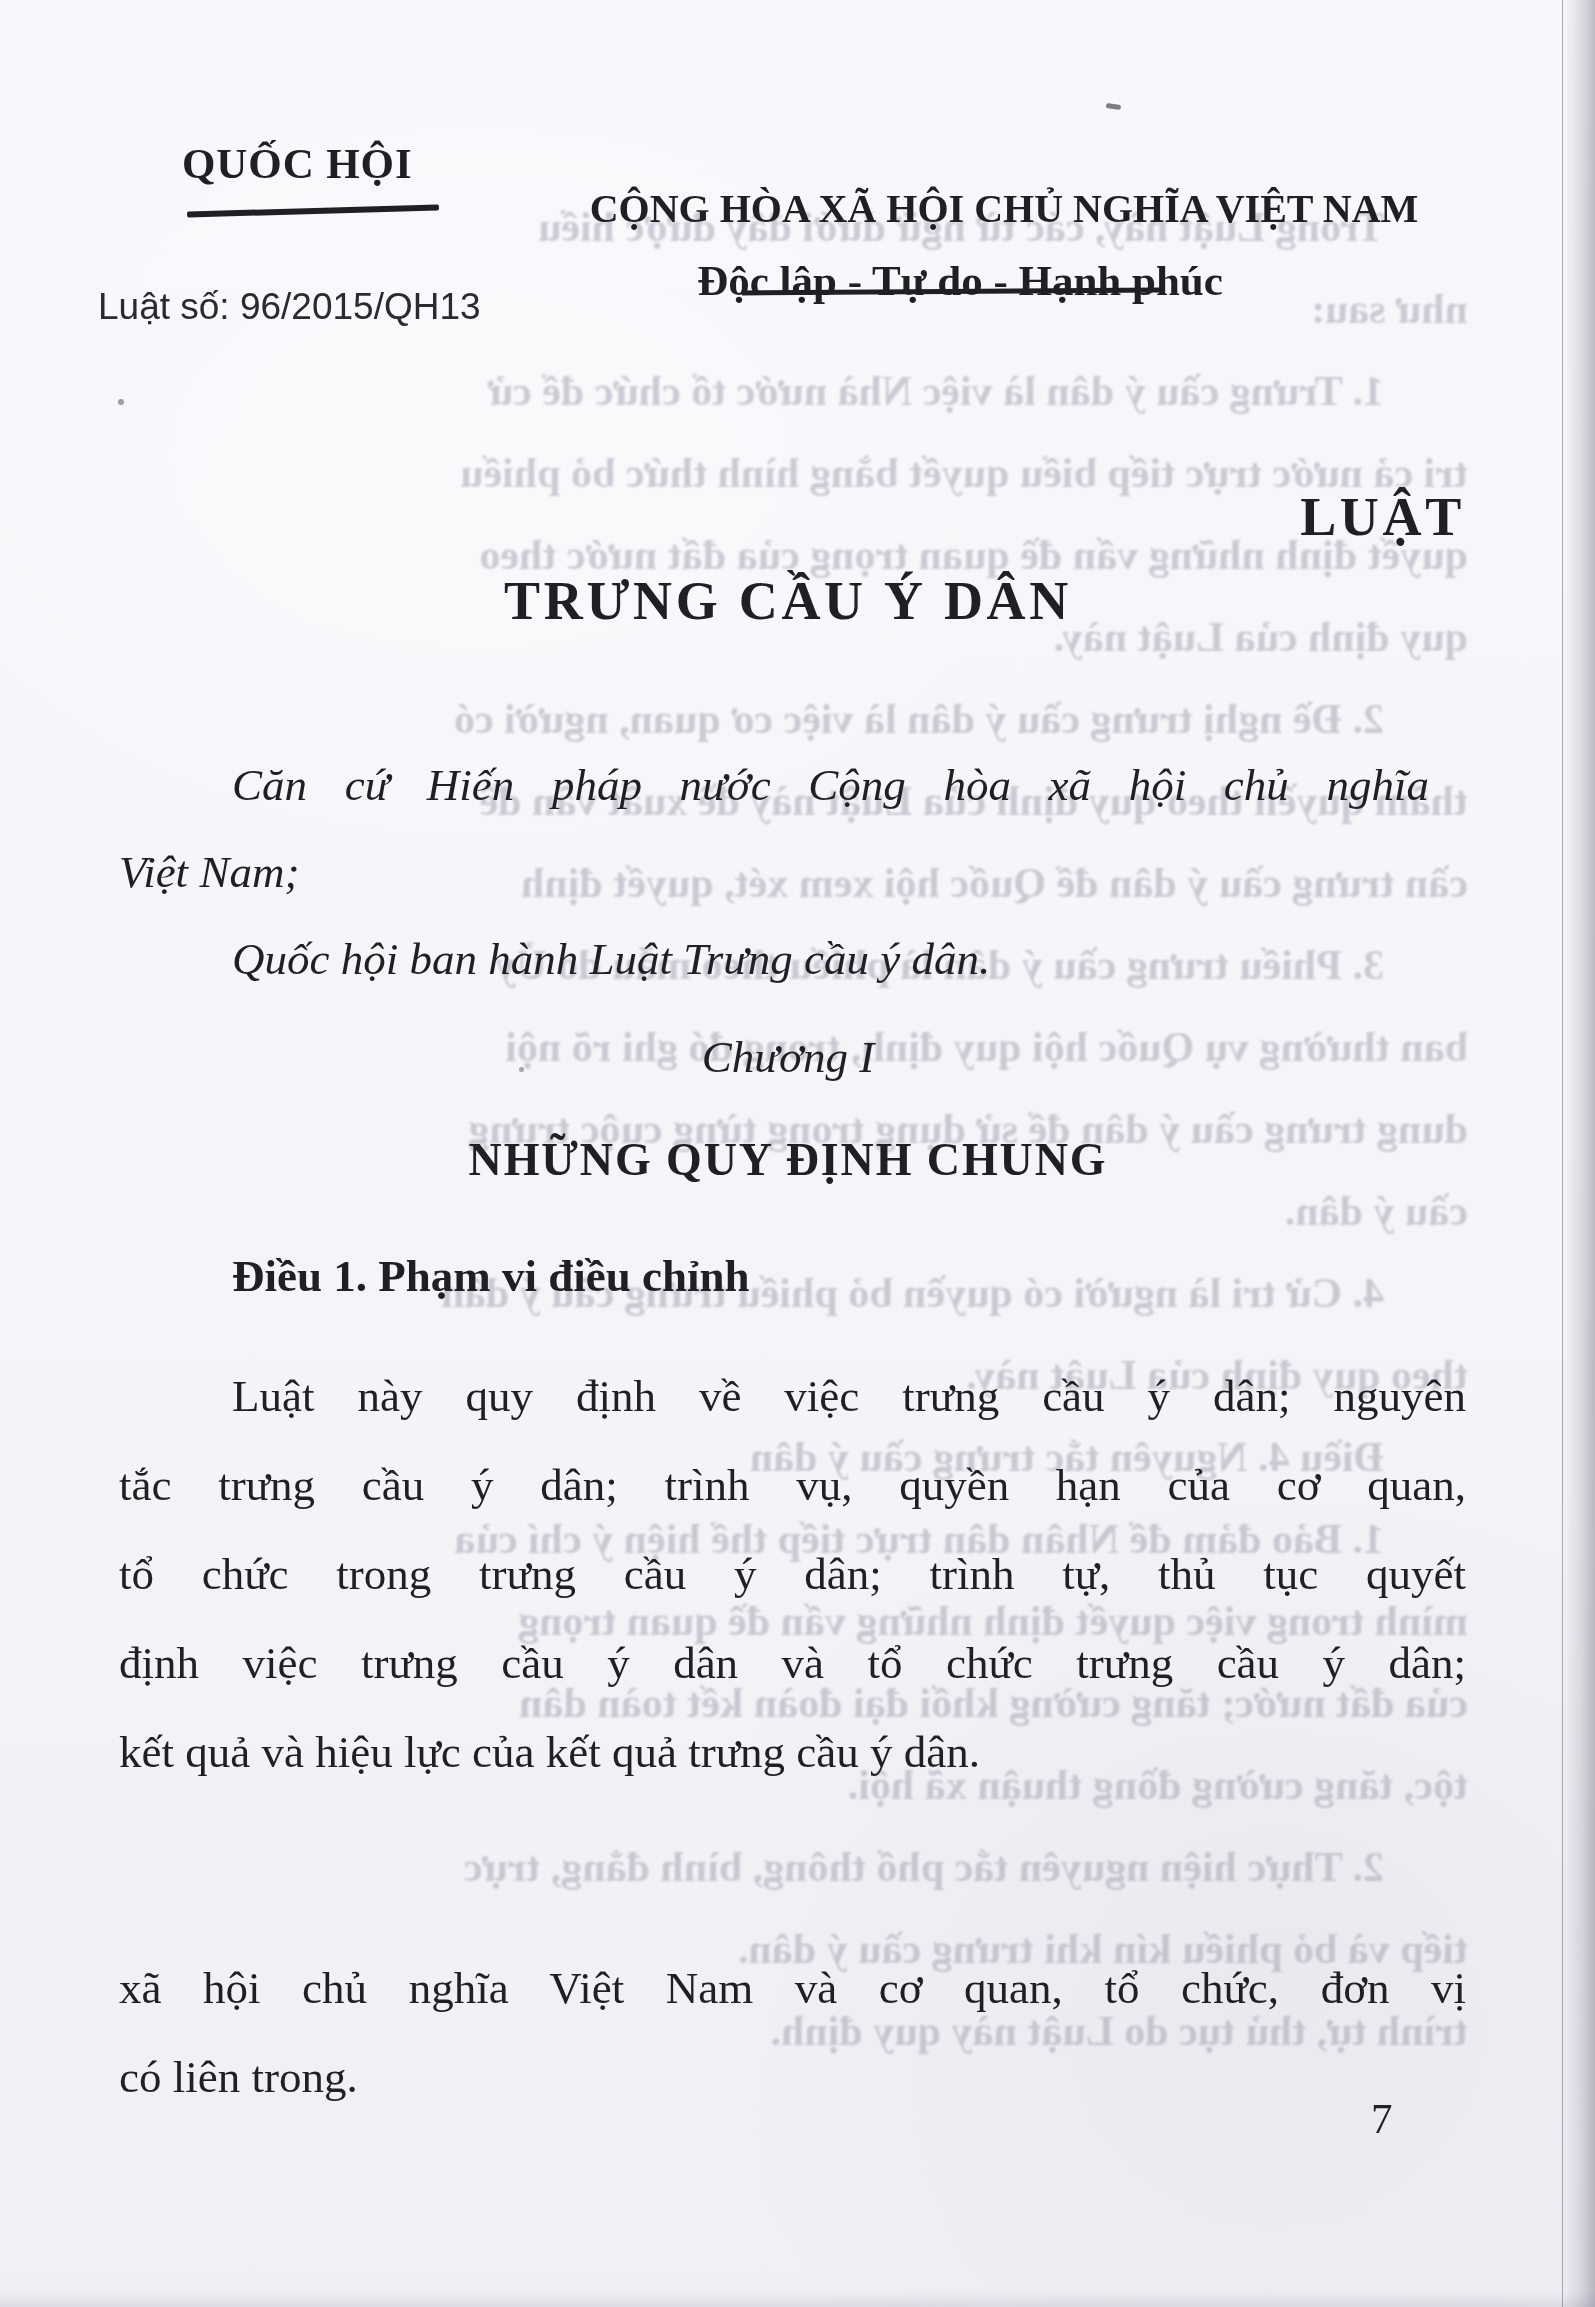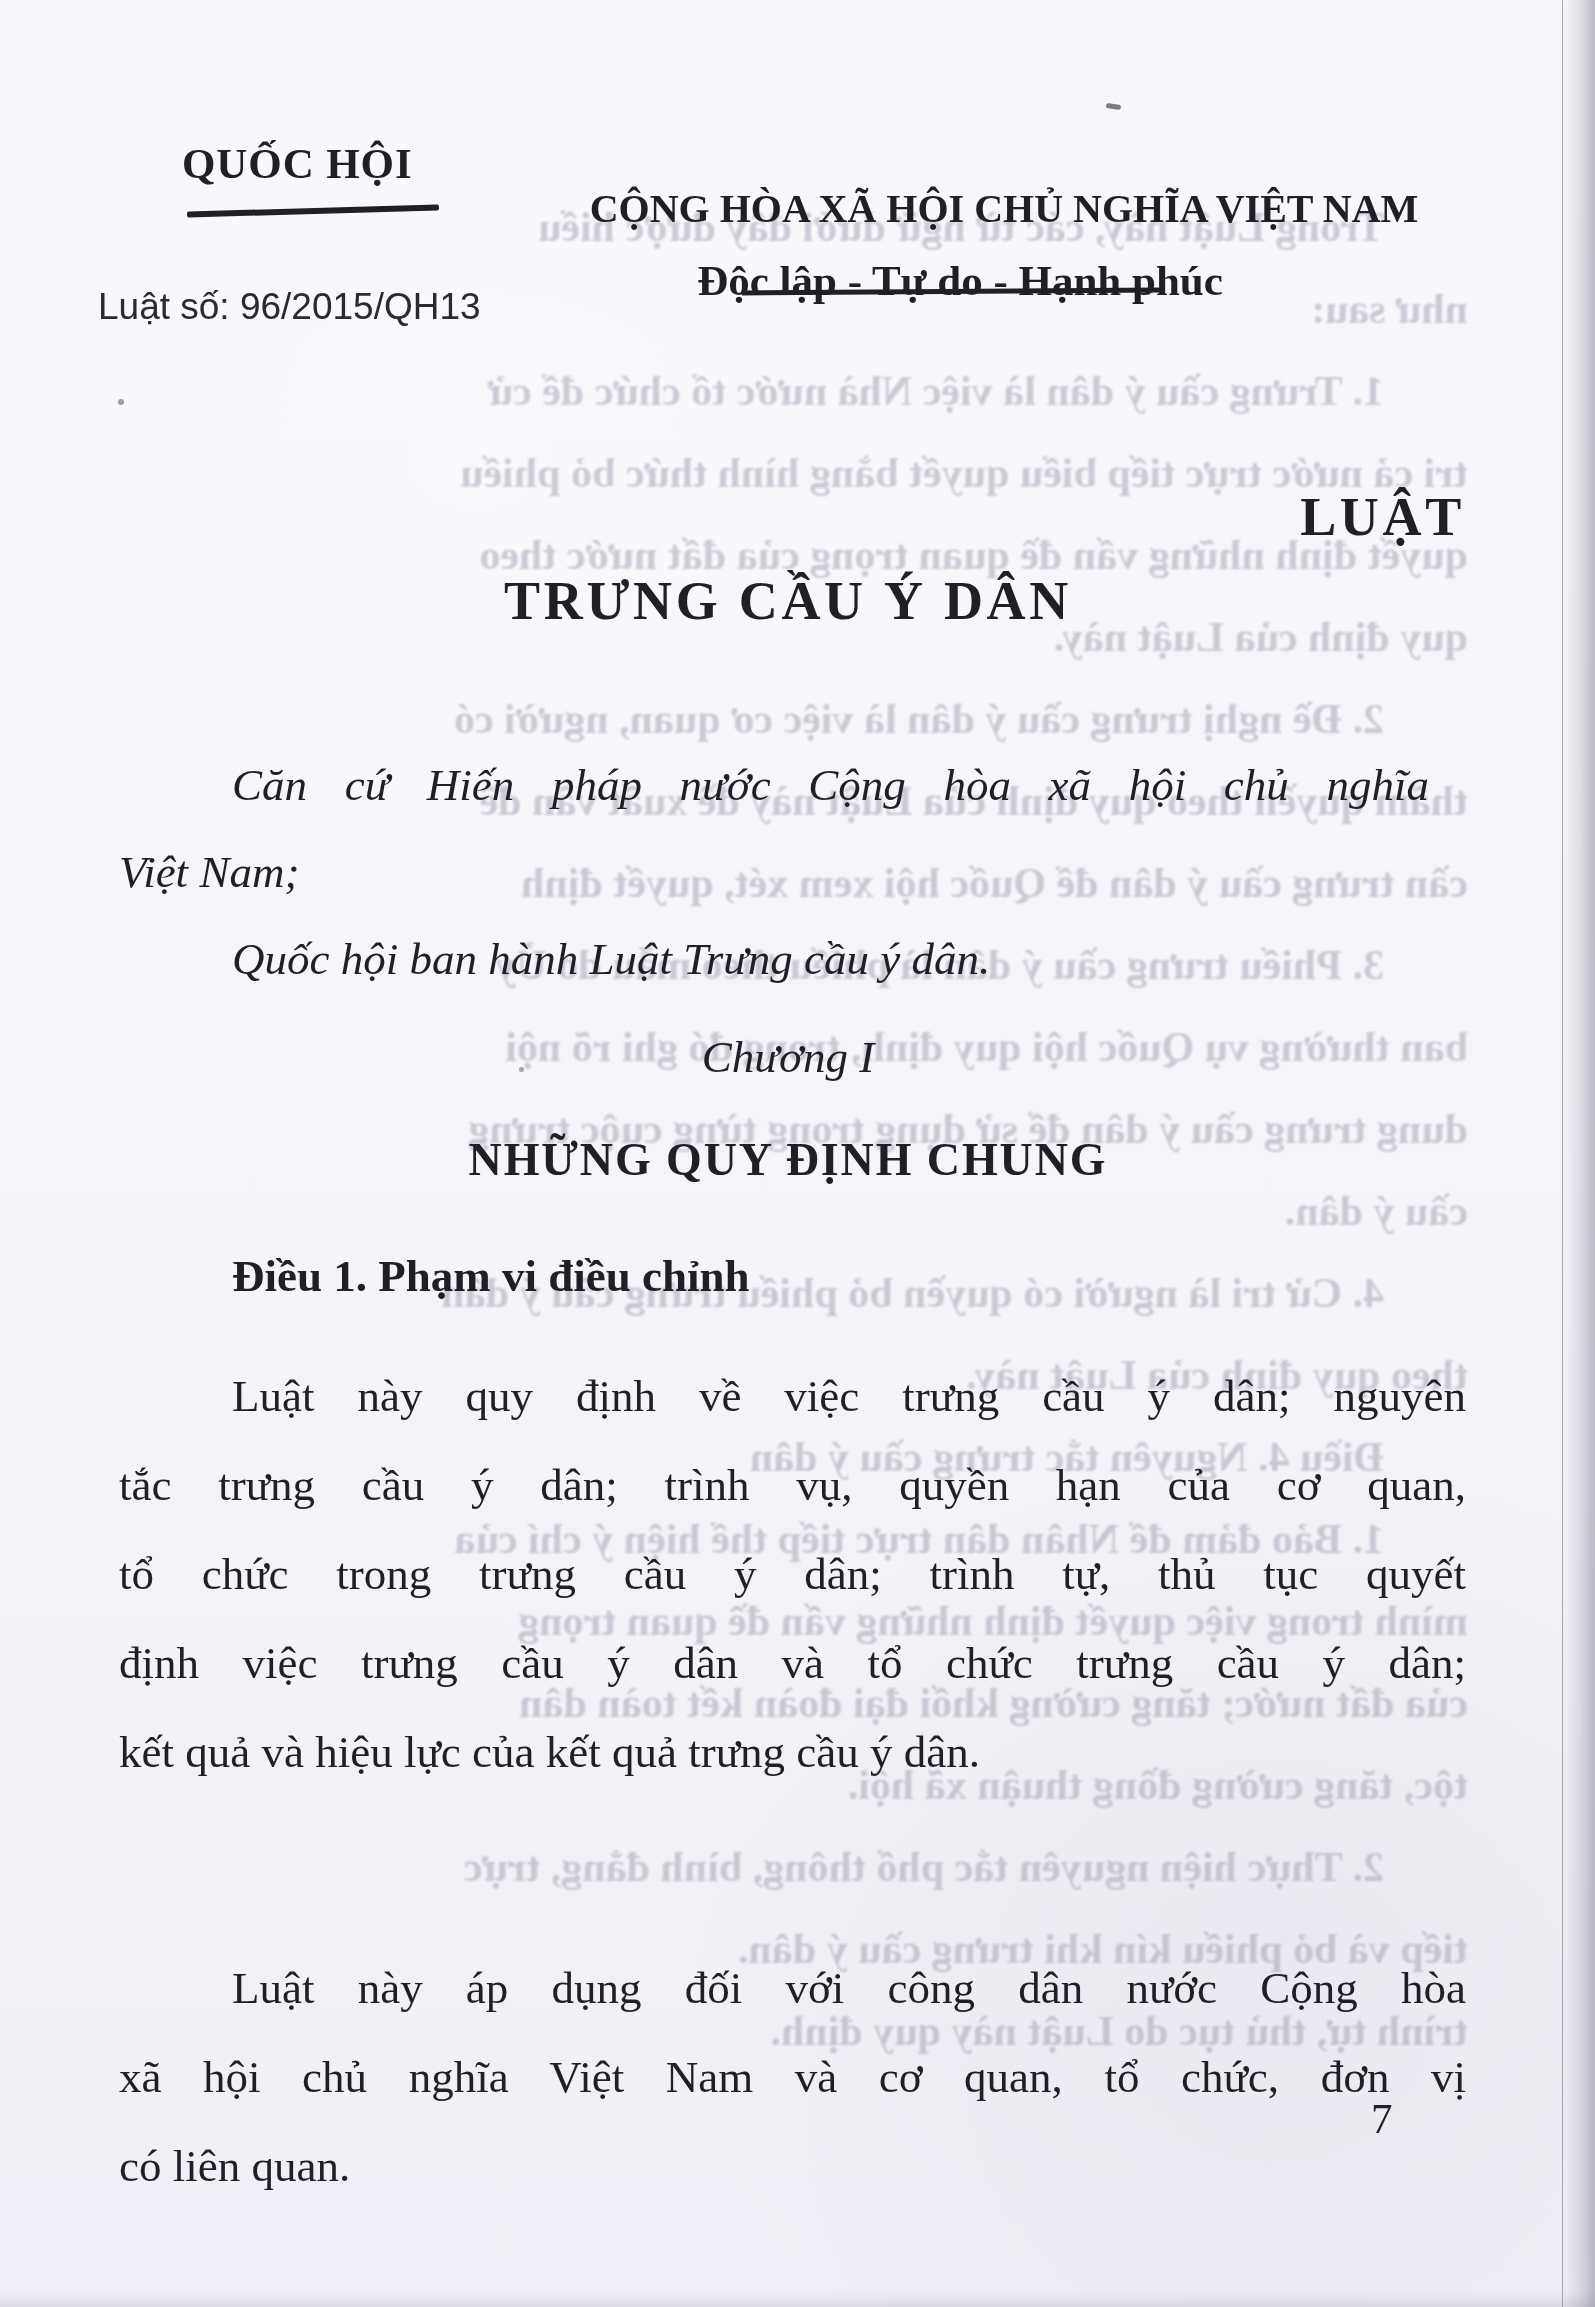--- a/index.html
+++ b/index.html
@@ -145,23 +145,22 @@
     <div class="abs article-heading a1">Điều 1. Phạm vi điều chỉnh</div>
     <div class="abs article-body a1">
         <div class="jline first">Luật này quy định về việc trưng cầu ý dân; nguyên</div>
         <div class="jline">tắc trưng cầu ý dân; trình vụ, quyền hạn của cơ quan,</div>
         <div class="jline">tổ chức trong trưng cầu ý dân; trình tự, thủ tục quyết</div>
         <div class="jline">định việc trưng cầu ý dân và tổ chức trưng cầu ý dân;</div>
         <div class="jline last">kết quả và hiệu lực của kết quả trưng cầu ý dân.</div>
       </div>
 
     <div class="abs article-body a2">
-        <div class="jline first">Luật này áp dụng đối với công dân nước Cộng hòa</div>
         <div class="jline">xã hội chủ nghĩa Việt Nam và cơ quan, tổ chức, đơn vị</div>
-        <div class="jline last">có liên quan.</div>
+        <div class="jline last">có liên trong.</div>
       </div>
 
     <div class="abs page-number">7</div>
 
     <div class="speckle dash" style="left:1106px;top:104px;"></div>
     <div class="speckle dot1" style="left:118px;top:399px;"></div>
     <div class="speckle dot2" style="left:519px;top:1067px;"></div>
   </div>
 
   <div class="page-edge-right"></div>

